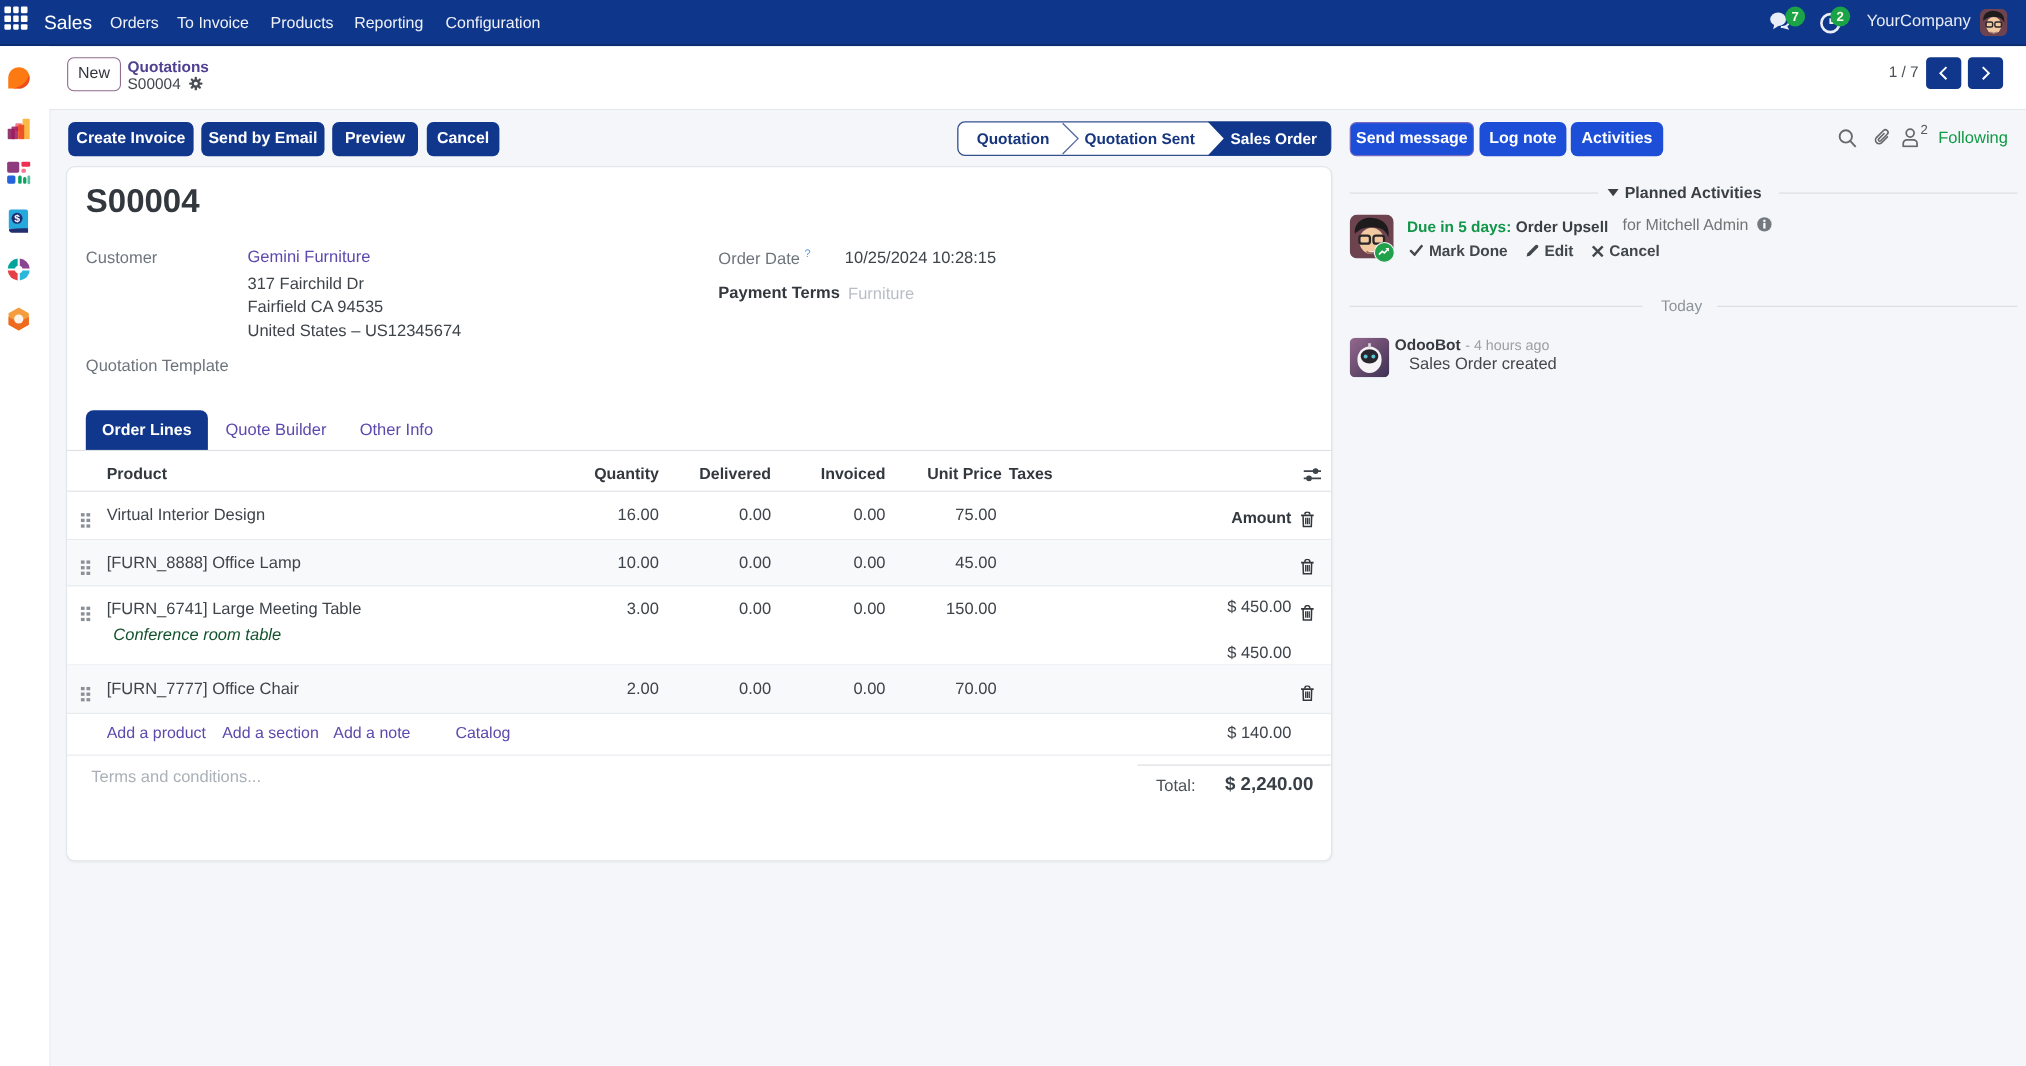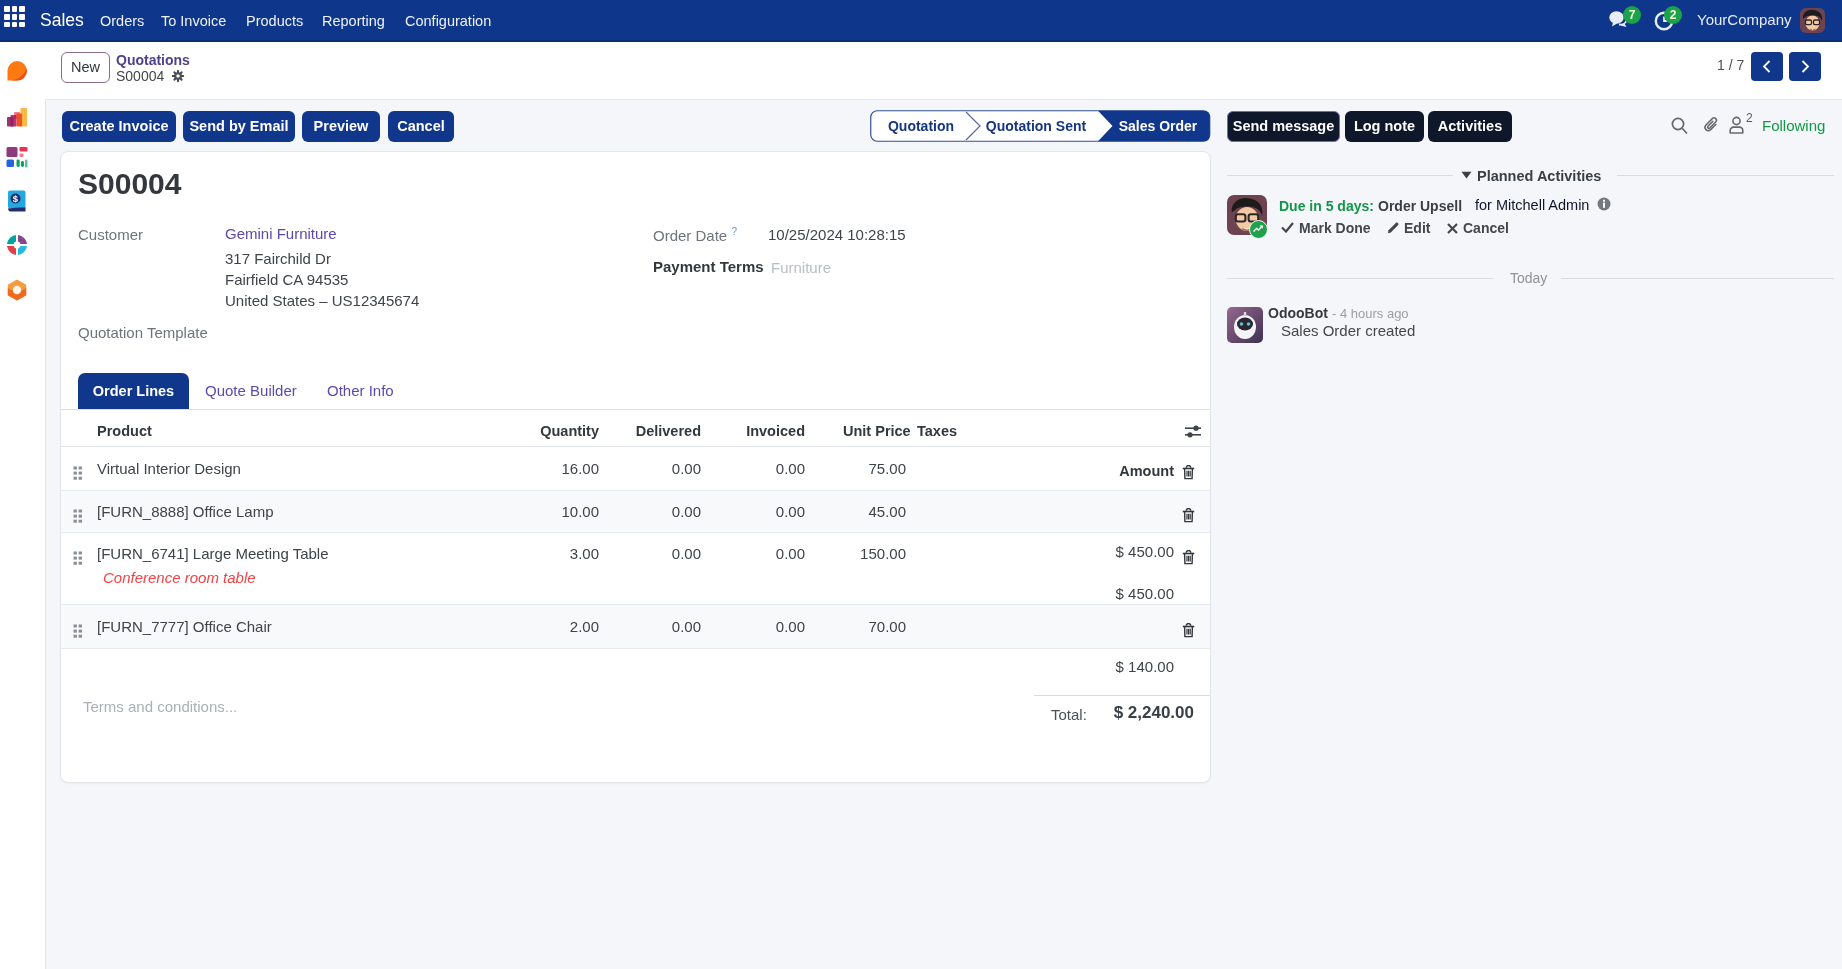--- a/index.html
+++ b/index.html
@@ -40,21 +40,21 @@
 .c-unit { left:745px; width:100px; text-align:right; }
 .c-amt  { left:993px; width:120px; text-align:right;margin-top:40px; }
 .hdr span { font-weight:bold; font-size:14.5px; color:#32383e; }
 .stripe { background:#f8f9fa; }
 .rborder { border-bottom:1px solid #e7eaee; }
 .trow span.lnk { color:#5d49ad; font-size:14.5px; font-weight:normal; }
 .handle { position:absolute; left:12px; }
 .trash { position:absolute; left:1121px; }
 
 .divline { position:absolute; height:1px; background:#d9dcdf; }
-.chbtn { position:absolute; top:11px; height:31px; background:#0f172a; color:#fff; font-size:14.5px; font-weight:bold; text-align:center; line-height:31px; border-radius:6px; }
+.chbtn { position:absolute; top:11px; height:31px; background:#1d4ed8; color:#fff; font-size:14.5px; font-weight:bold; text-align:center; line-height:31px; border-radius:6px; }
 </style>
 </head>
 <body>
 <div id="navbar">
   <div id="gridicon">
       <div></div>
       <div></div>
       <div></div>
       <div></div>
       <div></div>
@@ -265,21 +265,21 @@
           <g fill="#8a9097">
             <rect x="0.5" y="0.5" width="3.4" height="3"></rect>
             <rect x="5.6" y="0.5" width="3.4" height="3"></rect>
             <rect x="0.5" y="5.6" width="3.4" height="3"></rect>
             <rect x="5.6" y="5.6" width="3.4" height="3"></rect>
             <rect x="0.5" y="10.7" width="3.4" height="3"></rect>
             <rect x="5.6" y="10.7" width="3.4" height="3"></rect>
           </g>
         </svg>
       <span class="c-prod" style="top:12px">[FURN_6741] Large Meeting Table</span>
-      <span class="c-prod" style="top:36px;left:42px;font-style:italic;color:#ef4444">Conference room table</span>
+      <span class="c-prod" style="top:36px;left:42px;font-style:italic;color:#14532d">Conference room table</span>
       <span class="c-qty" style="top:12px">3.00</span>
       <span class="c-del" style="top:12px">0.00</span>
       <span class="c-inv" style="top:12px">0.00</span>
       <span class="c-unit" style="top:12px">150.00</span>
       <span class="c-amt" style="top:12px">$ 450.00</span>
       <svg class="trash" style="top:17px" width="13" height="15" viewBox="0 0 13 15">
           <g stroke="#33373c" fill="none">
             <path d="M4.2 2.8 a2.3 2.3 0 0 1 4.6 0" stroke-width="1.3"></path>
             <line x1="0.8" y1="3.5" x2="12.2" y2="3.5" stroke-width="1.6"></line>
             <path d="M2.6 3.5 L2.9 13.6 L10.1 13.6 L10.4 3.5" stroke-width="1.4"></path>
@@ -310,20 +310,26 @@
           <g stroke="#33373c" fill="none">
             <path d="M4.2 2.8 a2.3 2.3 0 0 1 4.6 0" stroke-width="1.3"></path>
             <line x1="0.8" y1="3.5" x2="12.2" y2="3.5" stroke-width="1.6"></line>
             <path d="M2.6 3.5 L2.9 13.6 L10.1 13.6 L10.4 3.5" stroke-width="1.4"></path>
             <line x1="5" y1="5.7" x2="5" y2="11.5" stroke-width="1.2"></line>
             <line x1="6.6" y1="5.7" x2="6.6" y2="11.5" stroke-width="1.2"></line>
             <line x1="8.2" y1="5.7" x2="8.2" y2="11.5" stroke-width="1.2"></line>
           </g>
         </svg>
     </div>
+    <div class="trow rborder" style="top:497px;height:38px">
+      <span class="c-prod lnk" style="top:10px">Add a product</span>
+      <span class="lnk" style="left:141px;top:10px">Add a section</span>
+      <span class="lnk" style="left:242px;top:10px">Add a note</span>
+      <span class="lnk" style="left:353px;top:10px">Catalog</span>
+    </div>
     <div class="abs" style="left:22px;top:546px;font-size:15px;color:#aab0b7">Terms and conditions...</div>
     <div class="abs" style="left:973px;top:543px;width:176px;height:1px;background:#d8dbdf"></div>
     <div class="abs" style="left:990px;top:554px;font-size:15px;color:#4a5056">Total:</div>
     <div class="abs" style="left:1000px;top:551px;width:133px;text-align:right;font-size:17px;font-weight:bold;color:#383f47">$ 2,240.00</div>
   </div>
   <div class="chbtn" style="left:1181px;width:113px;border:1px solid #7668c4;line-height:29px">Send message</div>
   <div class="chbtn" style="left:1299px;width:79px">Log note</div>
   <div class="chbtn" style="left:1382px;width:84px">Activities</div>
   <svg class="abs" style="left:1625px;top:17px" width="17" height="18" viewBox="0 0 17 18">
     <circle cx="7" cy="7" r="5.6" fill="none" stroke="#65696e" stroke-width="1.7"></circle>
@@ -357,21 +363,21 @@
     <path d="M9.5 21 Q12.5 23 15.5 21" stroke="#9c6b5e" stroke-width="1" fill="#fff"></path>
   </svg>
   <div class="abs" style="left:1203px;top:120px;width:19px;height:19px;border-radius:50%;background:#21a14b;border:1.5px solid #f4f6f9">
     <svg style="position:absolute;left:3px;top:4px" width="10" height="8" viewBox="0 0 10 8">
         <path d="M0.5 6.5 L3.5 3.5 L5.5 5 L9.5 0.8" stroke="#fff" stroke-width="1.5" fill="none"></path>
         <path d="M6.5 0.5 L9.7 0.5 L9.7 3.7" fill="#fff"></path>
       </svg>
   </div>
   <div class="abs" style="left:1233px;top:98px;font-size:14px;font-weight:bold;color:#12964a">Due in 5 days:</div>
   <div class="abs" style="left:1332px;top:98px;font-size:14px;font-weight:bold;color:#3a3f45">Order Upsell</div>
-  <div class="abs" style="left:1429px;top:97px;font-size:14.5px;color:#0f172a">for Mitchell Admin</div>
+  <div class="abs" style="left:1429px;top:97px;font-size:14.5px;color:#737373">for Mitchell Admin</div>
   <svg class="abs" style="left:1551px;top:97px" width="14" height="14" viewBox="0 0 14 14">
       <circle cx="7" cy="7" r="6.5" fill="#74797f"></circle>
       <rect x="6" y="5.6" width="2" height="5.2" fill="#fff"></rect>
       <rect x="6" y="2.8" width="2" height="1.9" fill="#fff"></rect>
     </svg>
   <svg class="abs" style="left:1235px;top:122px" width="13" height="11" viewBox="0 0 13 11">
       <path d="M1 5.5 L5 9.5 L12 1" stroke="#42474d" stroke-width="2.2" fill="none"></path>
     </svg>
   <div class="abs" style="left:1253px;top:120px;font-size:14px;font-weight:bold;color:#42474d">Mark Done</div>
   <svg class="abs" style="left:1341px;top:122px" width="12" height="12" viewBox="0 0 12 12">

